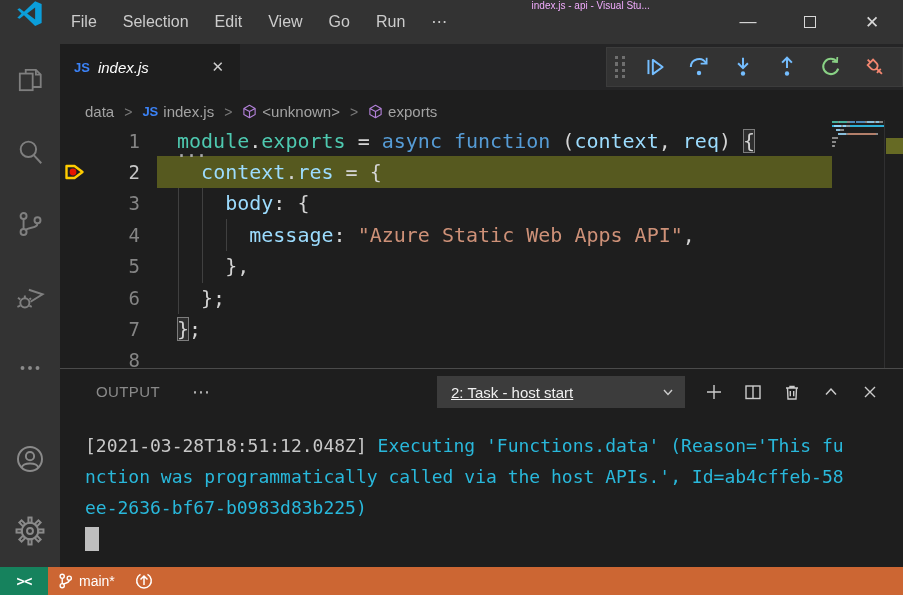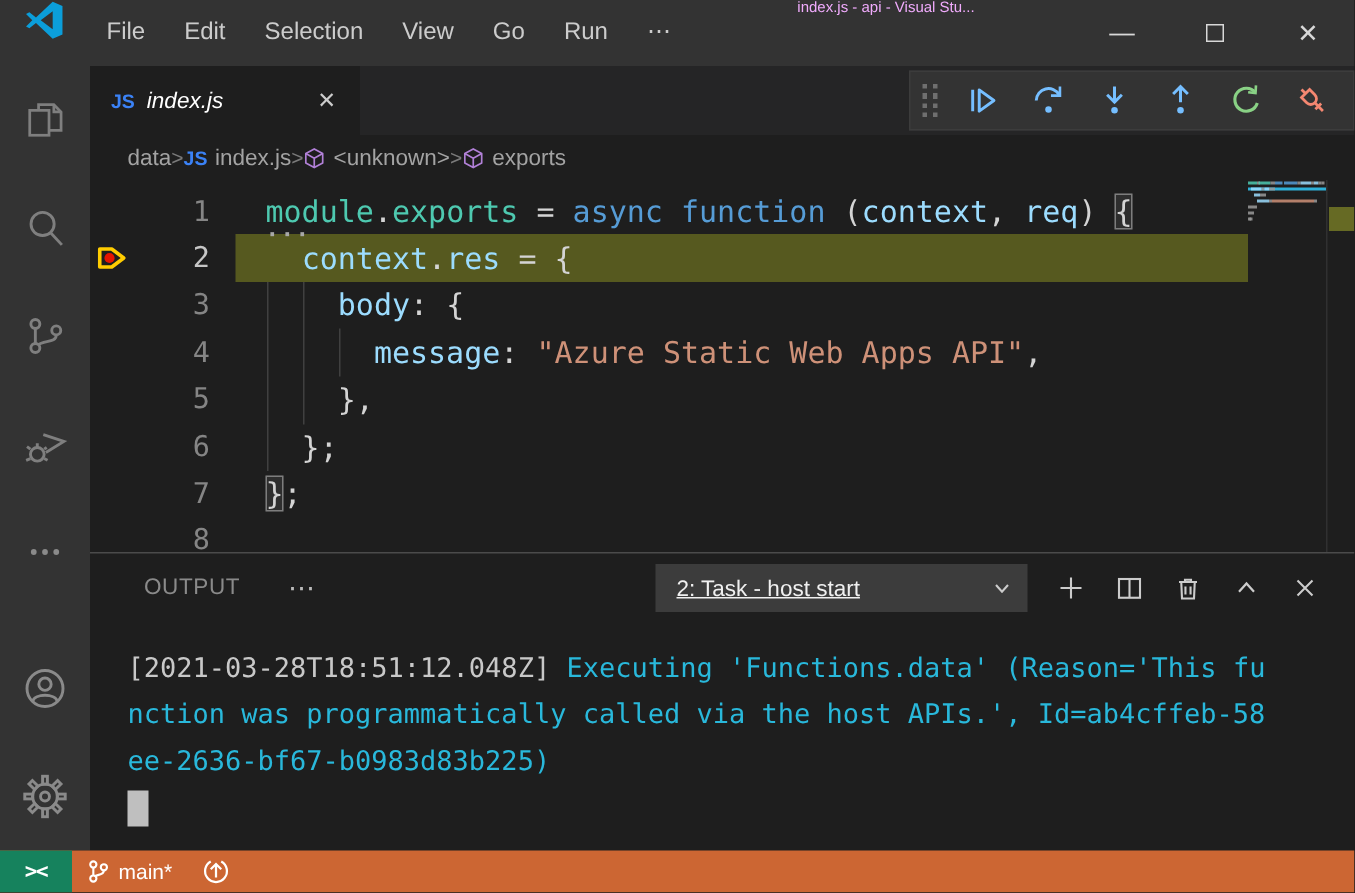--- a/index.html
+++ b/index.html
@@ -34,21 +34,21 @@
   .js-badge { color:#3b82f6; font-weight:bold; font-size:13px; font-family:"Liberation Sans",sans-serif; }
   .tab-name { color:#ffffff; font-style:italic; font-size:15px; flex:1; }
   .tab-close { color:#cccccc; font-size:15px; padding:2px 6px; }
   .debug-toolbar { position:absolute; right:0; top:3px; height:40px; background:#333333;
                    border:1px solid #3c3c3c; display:flex; align-items:center; padding:0 10px 0 8px; gap:10px; }
   .dbg-btn { width:34px; height:34px; display:flex; align-items:center; justify-content:center; }
   .grip { display:grid; grid-template-columns:4px 4px; gap:3px; margin-right:2px; }
   .grip i { width:3.4px; height:3.4px; background:#6f6f6f; display:block; }
 
   
-  .breadcrumb { height:30px; display:flex; align-items:center; padding-left:25px; gap:0;
+  .breadcrumb { height:30px; display:flex; align-items:flex-end; padding-left:25px; gap:10px;
                 color:#a3a3a3; font-size:15px; flex:0 0 30px; background:#1e1e1e; }
   .bc-sep { color:#7a7a7a; font-size:14px; }
   .bc-item { display:flex; align-items:center; gap:5px; }
 
   
   .editor { height:248px; position:relative; flex:0 0 248px;
             font-family:"DejaVu Sans Mono", monospace; font-size:20px; overflow:hidden; }
   .code-lines { position:absolute; top:5px; left:0; right:71px; }
   .code-row { height:31.4px; display:flex; position:relative; align-items:center; white-space:pre; }
   .ln { width:55px; margin-left:25px; text-align:right; color:#858585; font-size:19px; z-index:2; }
@@ -108,22 +108,22 @@
 
   <div class="titlebar">
     <div class="logo">
       <svg width="27" height="27" viewBox="0 0 24 24">
         <path fill-rule="evenodd" fill="#0b9eda" d="M17 1 L7.1 10.4 3.2 7.3 1.2 8.3 4.9 12 1.2 15.7 3.2 16.7 7.1 13.6 17 23 22.8 20.4 V3.6 Z
              M17 6.7 v10.6 L9.9 12 Z"></path>
       </svg>
     </div>
     <div class="menus" id="menus">
         <span class="menu-item">File</span>
+        <span class="menu-item">Selection</span>
         <span class="menu-item">Edit</span>
-        <span class="menu-item">Selection</span>
         <span class="menu-item">View</span>
         <span class="menu-item">Go</span>
         <span class="menu-item">Run</span>
         <span class="menu-item">⋯</span>
       </div>
     <div class="win-title">index.js - api - Visual Stu...</div>
     <div class="win-controls">
       <div class="win-btn">—</div>
       <div class="win-btn">
           <span class="maxi-box"></span>

